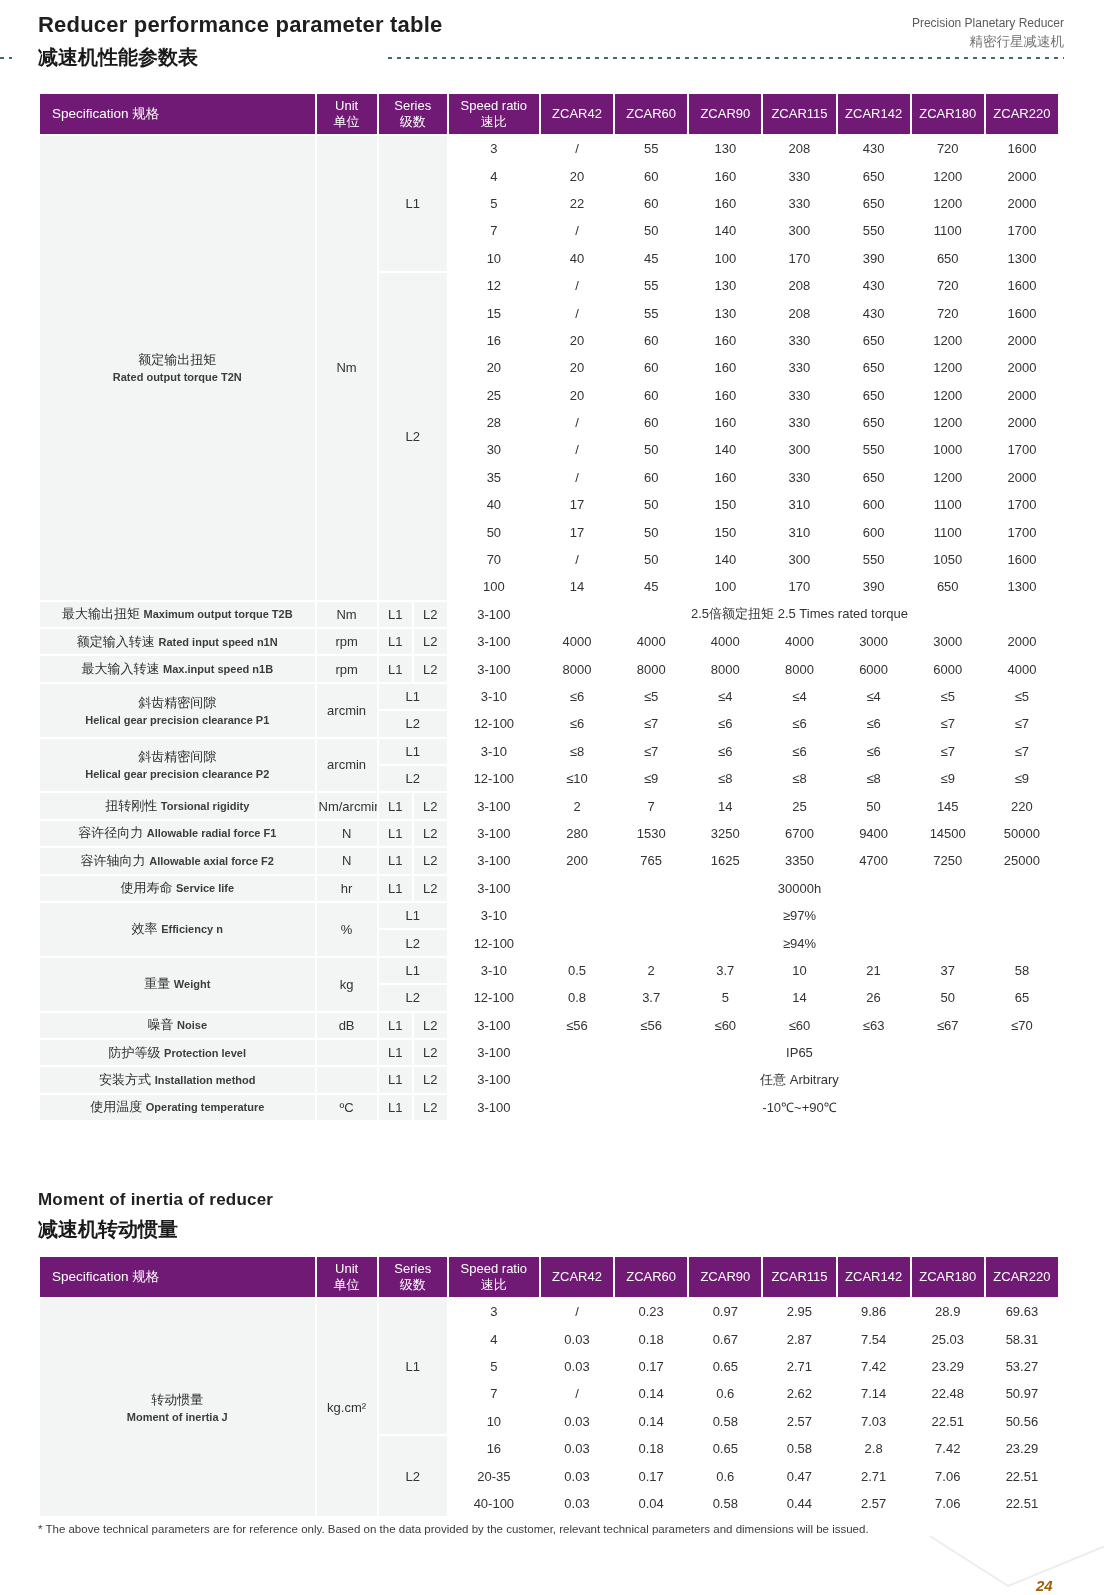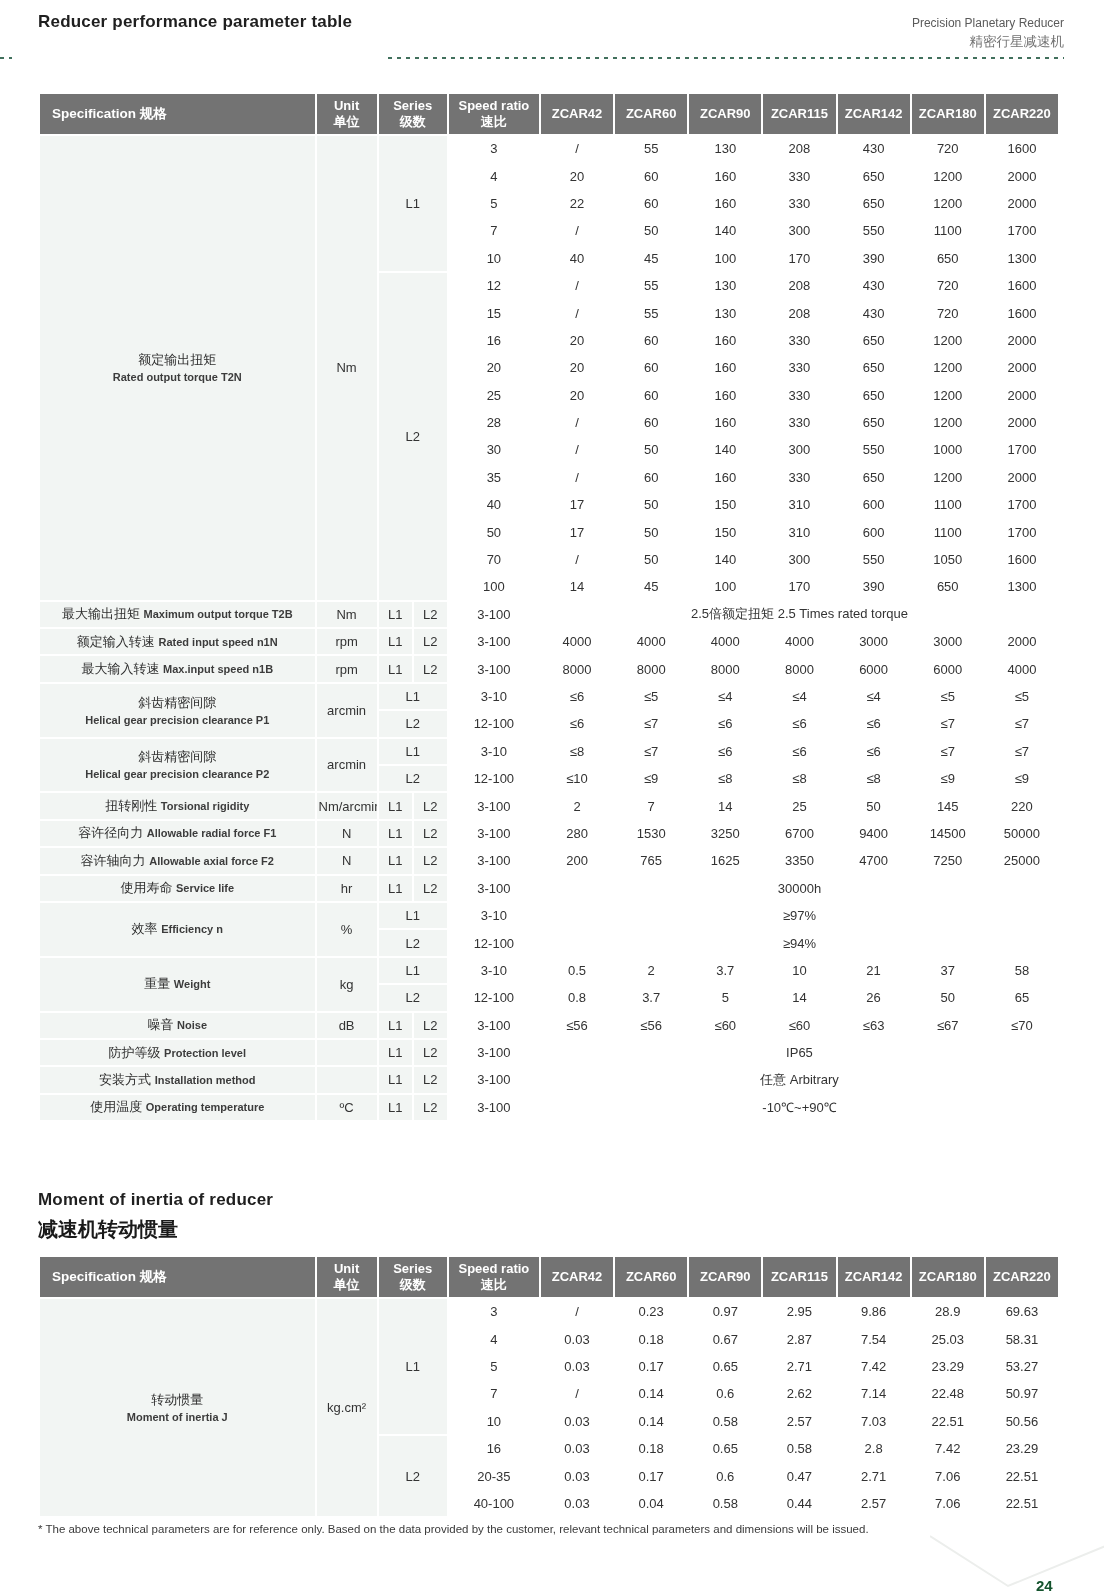--- a/index.html
+++ b/index.html
@@ -7,21 +7,21 @@
     width:1104px; height:1595px;
     background:#ffffff;
     font-family:"Liberation Sans", sans-serif;
     position:relative;
     overflow:hidden;
   }
   .page { position:absolute; left:0; top:0; width:1104px; height:1595px; }
 
   
   .title-block { position:absolute; left:38px; top:12px; }
-  .title-en { font-size:17px; font-weight:bold; color:#1f1f1f; letter-spacing:0.2px; }
+  .title-en { font-size:22px; font-weight:bold; color:#1f1f1f; letter-spacing:0.2px; }
   .title-zh { font-size:20px; font-weight:bold; color:#1a1a1a; margin-top:6px; }
   .brand-block { position:absolute; right:40px; top:8px; text-align:right;margin-top:8px; }
   .brand-en { font-size:12px; color:#5a5a5a; }
   .brand-zh { font-size:13.5px; color:#737373; margin-top:3px; }
   .dotted-rule {
     position:absolute; left:388px; top:57px; width:676px; height:2px;
     background:repeating-linear-gradient(90deg,#41705c 0 4px, transparent 4px 9px);
   }
   .dotted-rule-left {
     position:absolute; left:0; top:57px; width:12px; height:2px;
@@ -35,51 +35,52 @@
 
   
   table.data-table {
     border-collapse:collapse; table-layout:fixed; width:1022px;
     position:absolute; left:38px;
   }
   #table1 { top:92px; }
   #table2 { top:1255px; }
   table.data-table th, table.data-table td { border:2px solid #ffffff; overflow:hidden; }
   table.data-table thead th {
-    background:#737373; color:#ffffff; font-weight:bold;
+    background:#701a75; color:#ffffff; font-weight:normal;
     font-size:13px; height:38px; line-height:1.2; text-align:center; padding:1px 0;
   }
   table.data-table thead th.h-spec { text-align:left; padding-left:12px; font-size:13.5px; }
   table.data-table td {
     height:25.4px; font-size:13px; color:#333333; text-align:center;
     vertical-align:middle; padding:0 2px; background:#ffffff;
   }
   td.left { background:#f2f5f3 !important; }
   td.spec { text-align:left; padding-left:12px; }
   td.spec .zh { font-size:13px; color:#2e2e2e; }
   td.spec .en { font-size:11px; color:#3c3c3c;font-weight:bold; }
   td.unit { font-size:11.5px; color:#333; }
   td.series { font-size:12px; color:#333; }
   td.shade { background:#ededed; }
   td.span-cell { text-align:center; }
 
   
   .footnotes { position:absolute; left:38px; top:1518px; width:1030px; }
   .footnotes div { font-size:11.5px; color:#3a3a3a; line-height:1.95; }
-  .page-number { position:absolute; left:1036px; top:1577px; font-size:15px; font-weight:bold; color:#14532d; }
+  .page-number { position:absolute; left:1036px; top:1577px; font-size:15px; font-weight:bold; color:#a16207;font-style:italic; }
   .swoosh { position:absolute; left:930px; top:1528px; }
 </style>
 </head>
 <body>
 
 <div class="page">
 
   <div>
     <div class="title-block">
       <div class="title-en">Reducer performance parameter table</div>
+      <div class="title-zh">减速机性能参数表</div>
     </div>
     <div class="brand-block">
       <div class="brand-en">Precision Planetary Reducer</div>
       <div class="brand-zh">精密行星减速机</div>
     </div>
     <div class="dotted-rule"></div>
     <div class="dotted-rule-left"></div>
   </div>
 
   <table class="data-table" id="table1">

